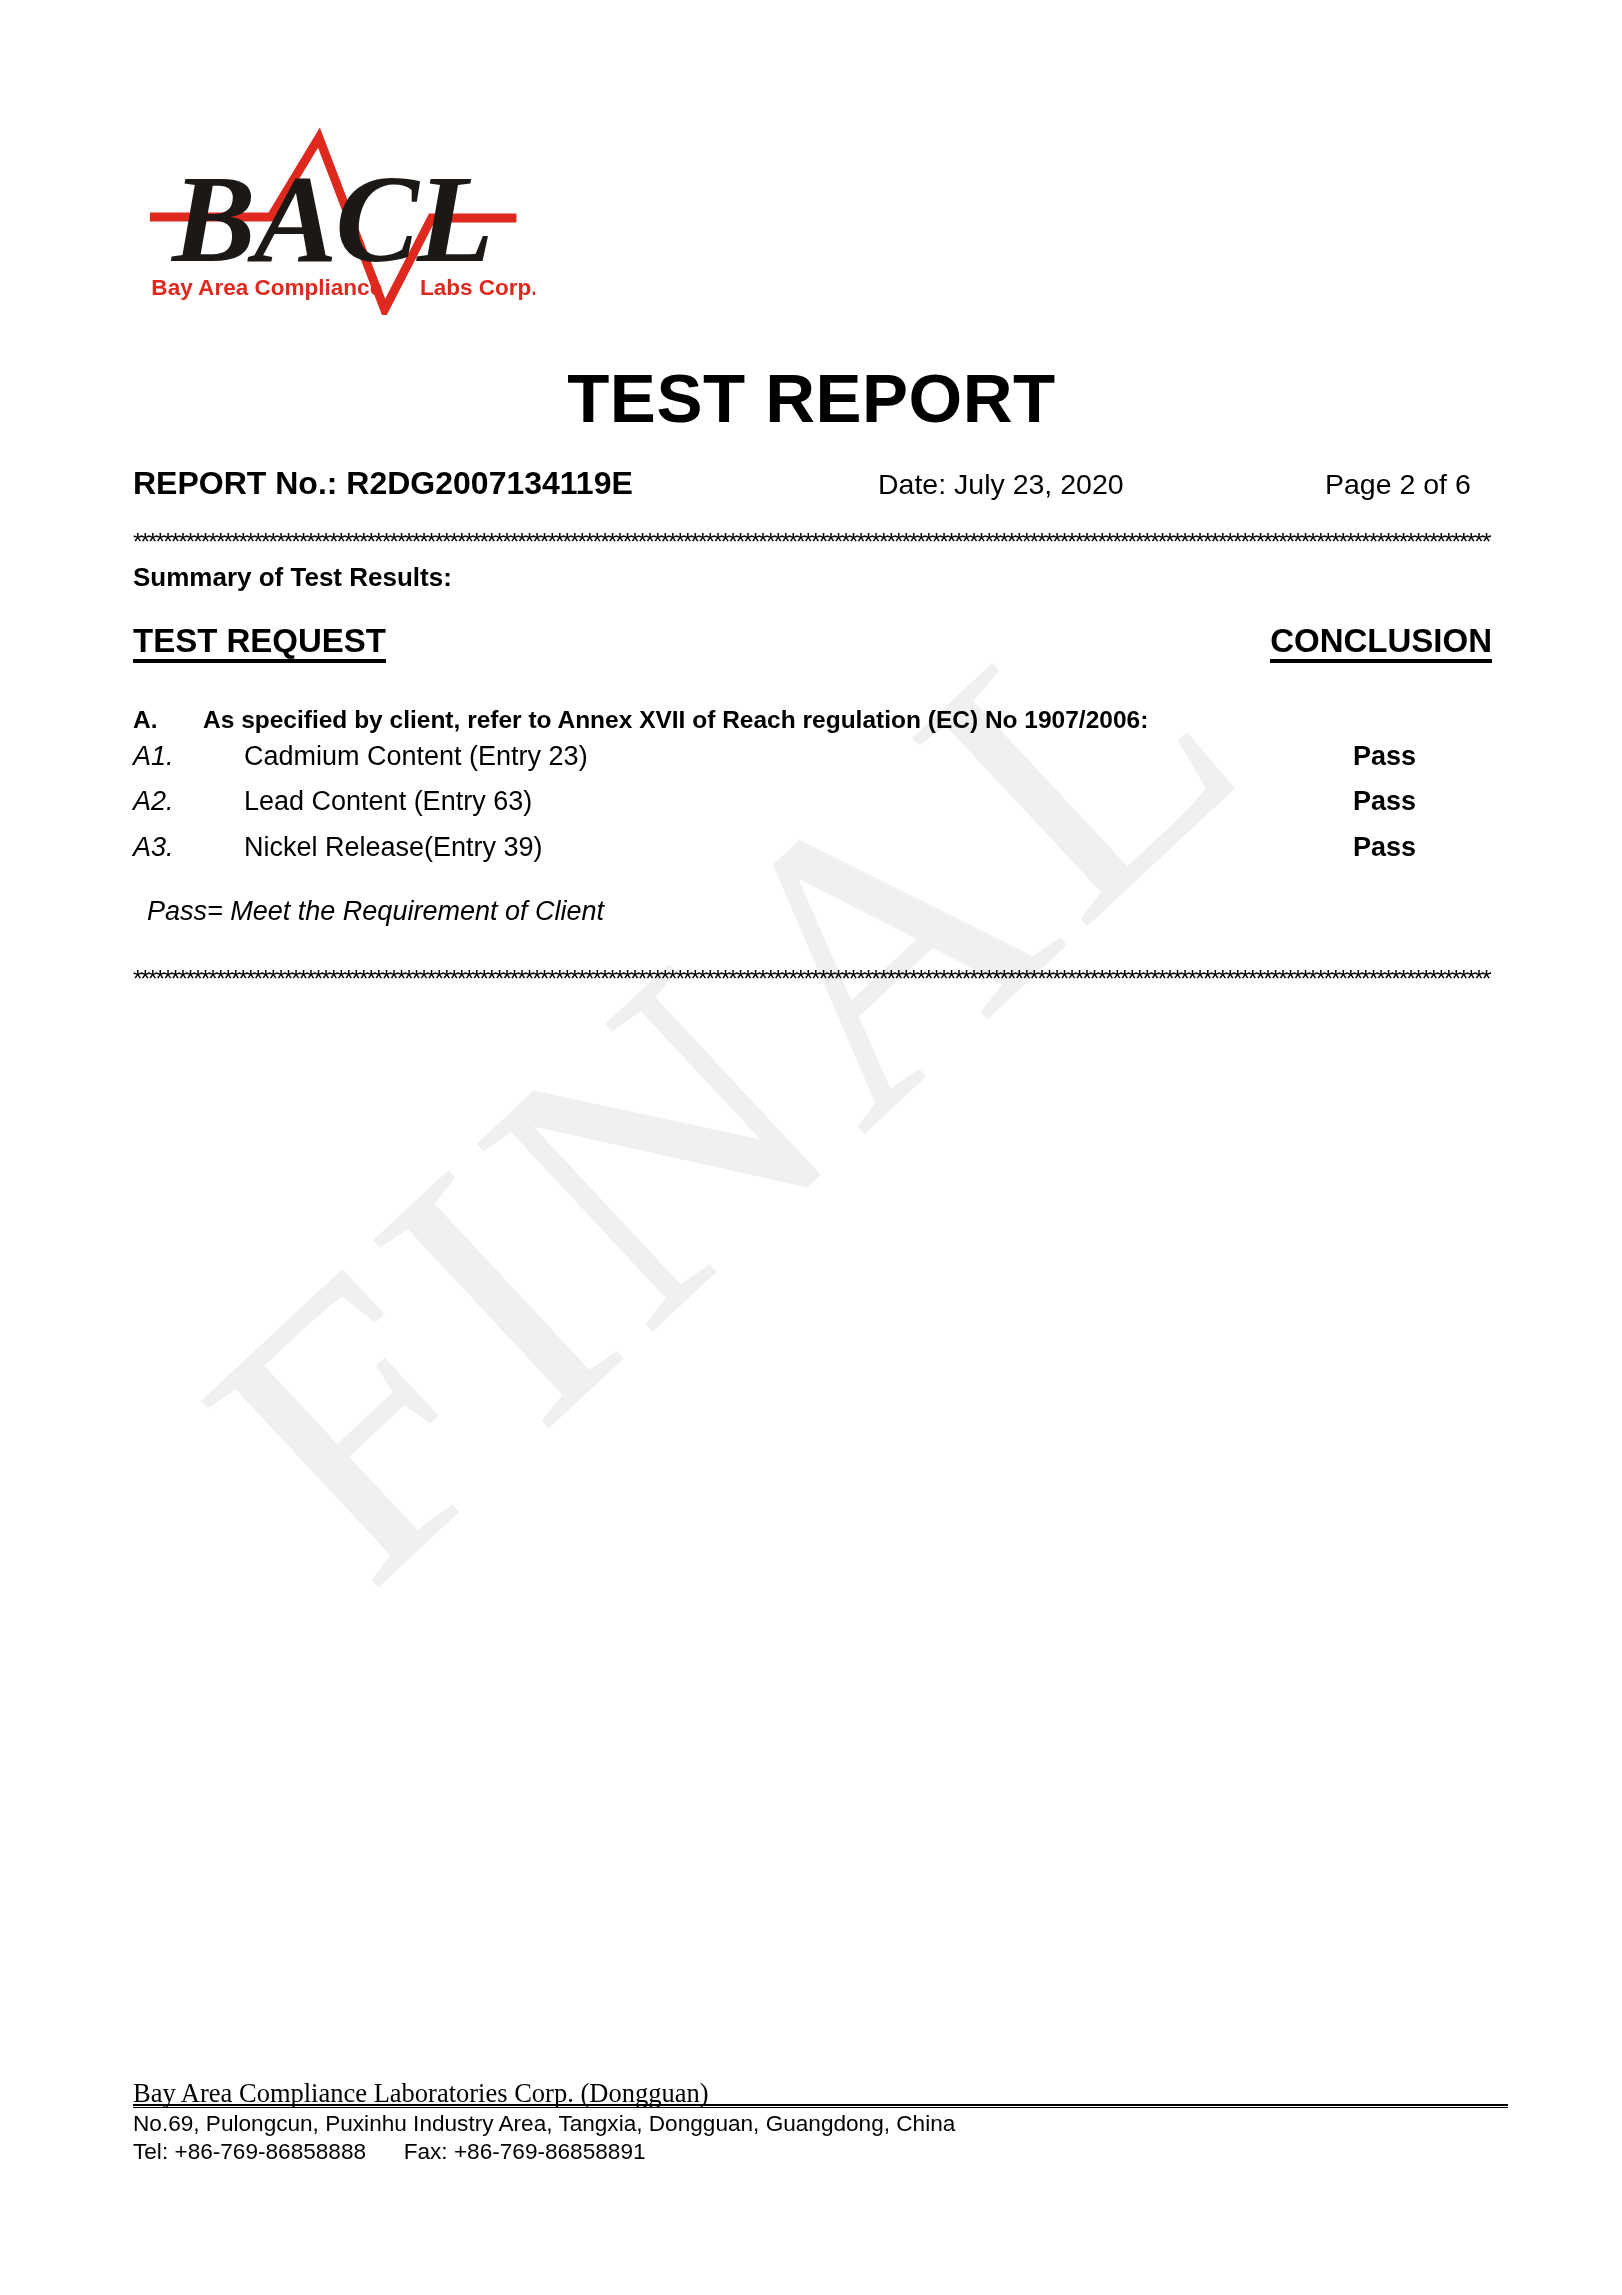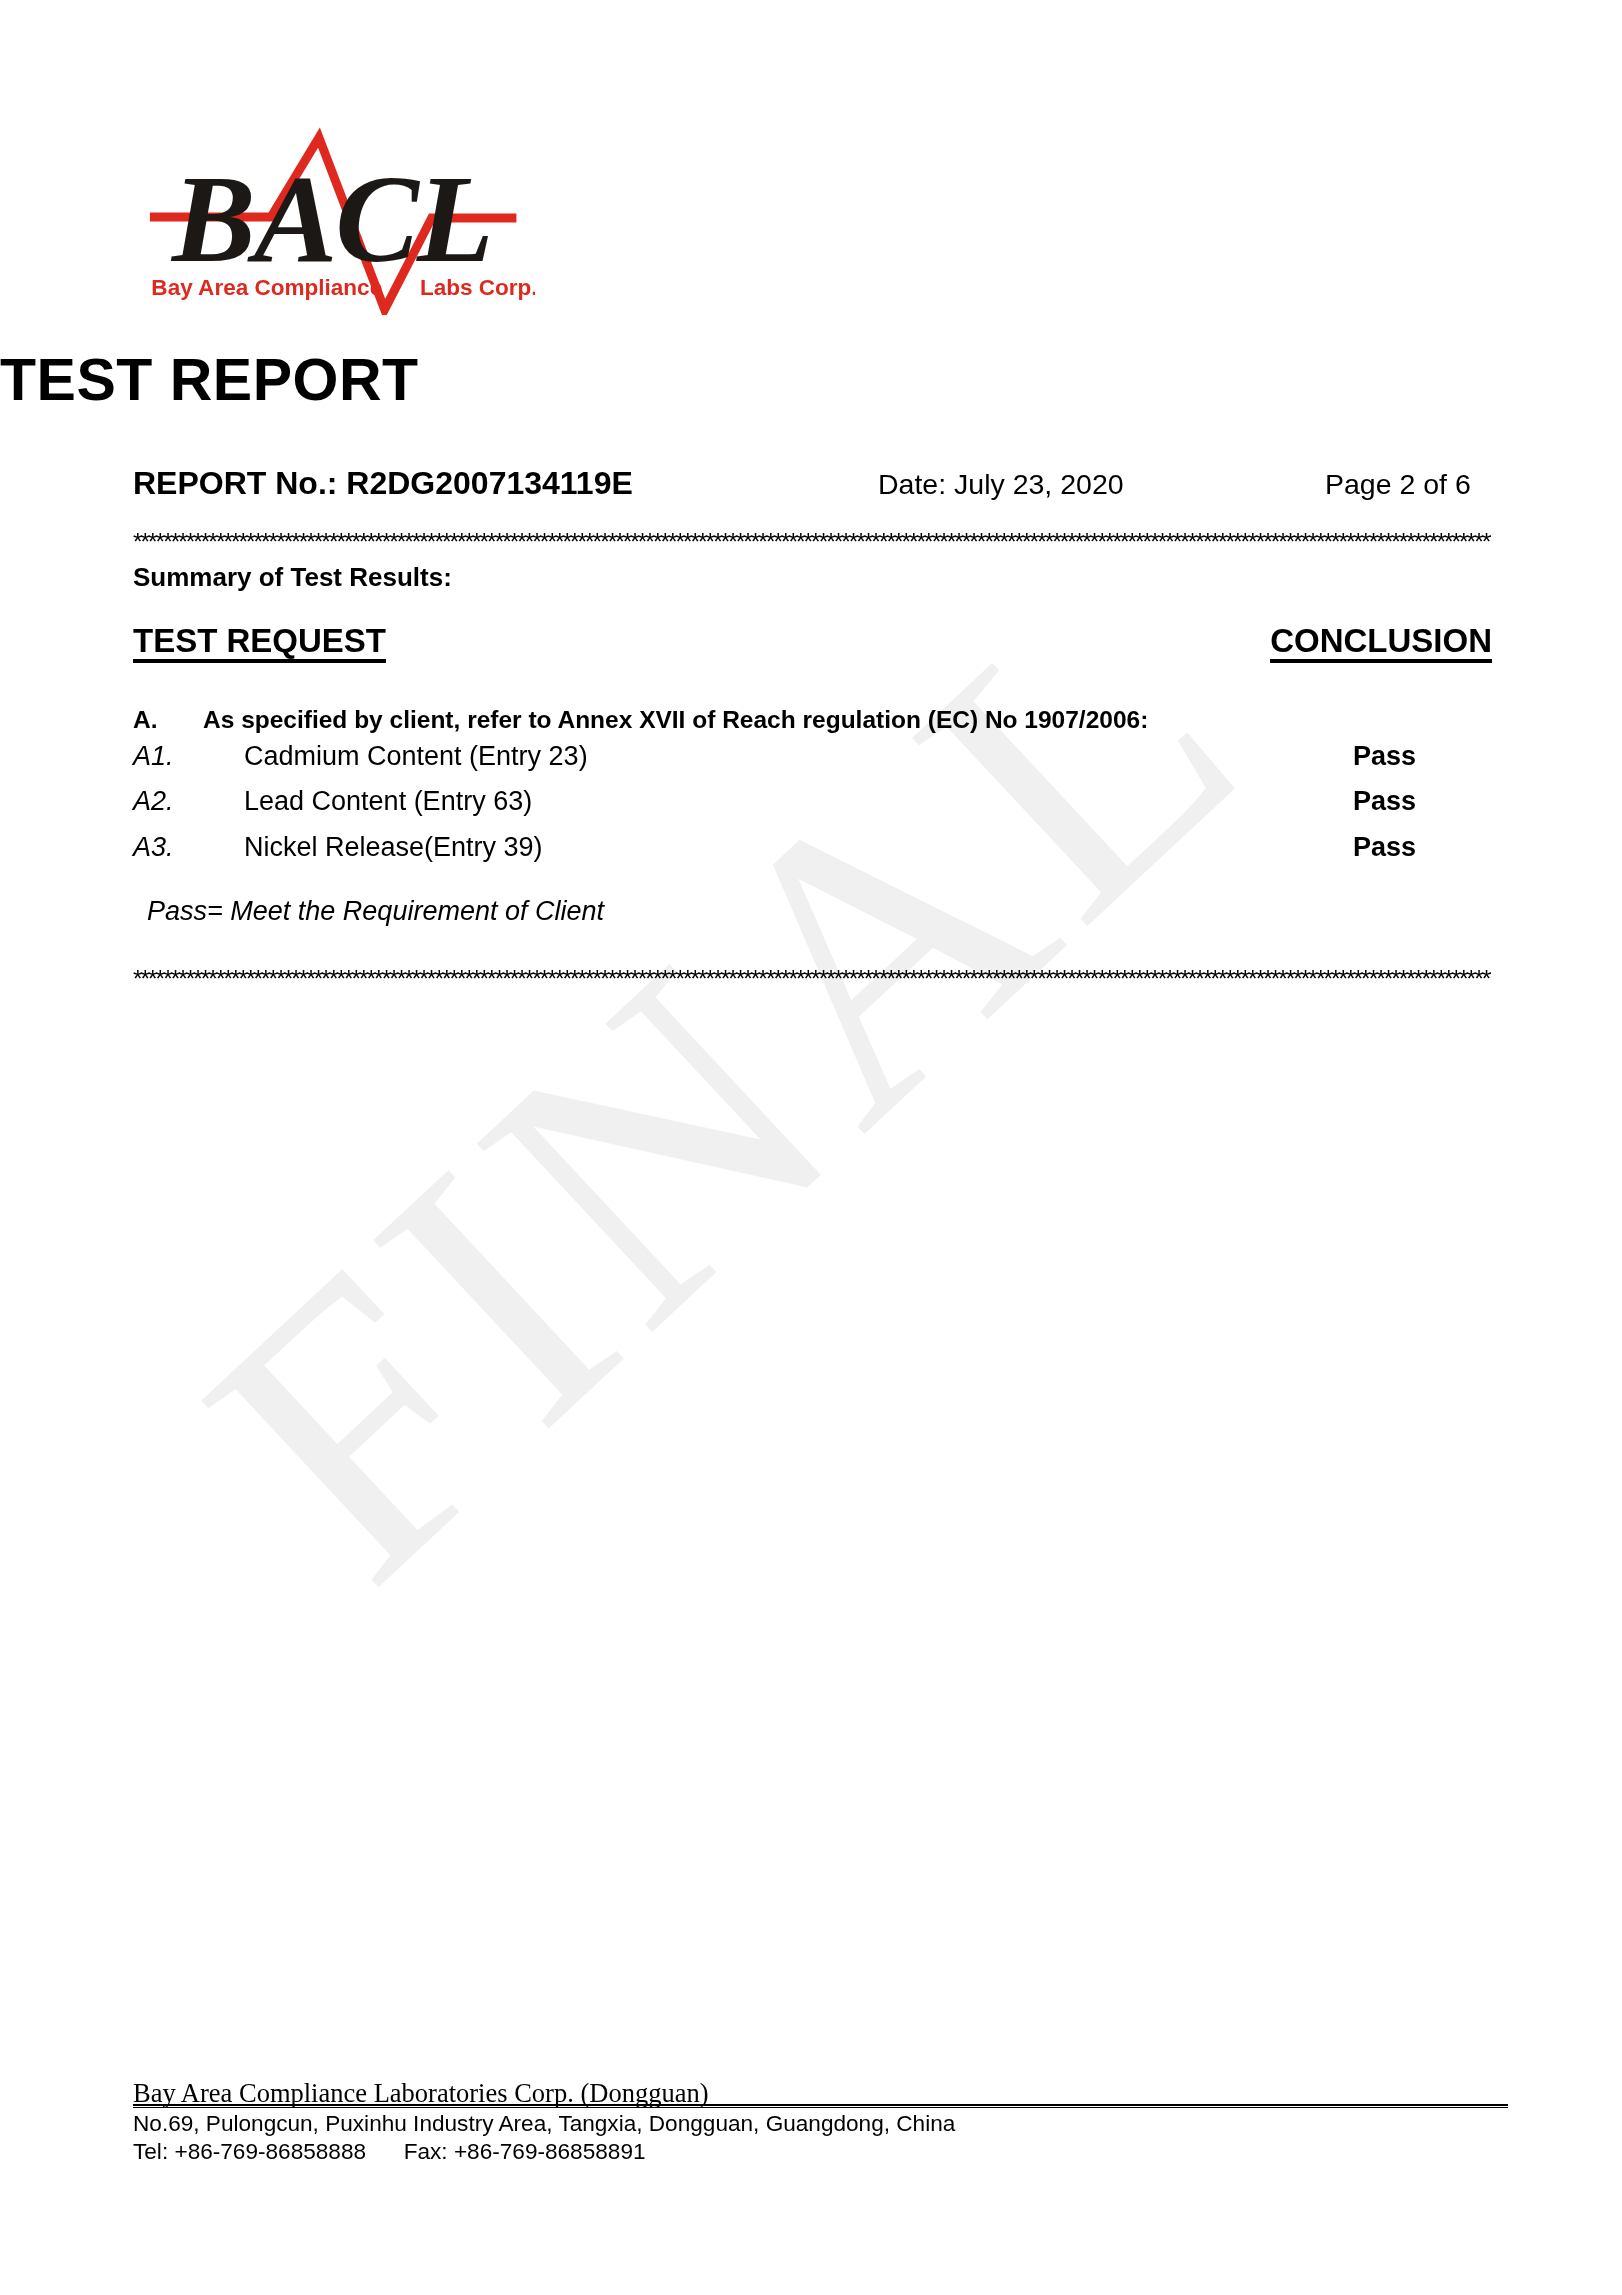--- a/index.html
+++ b/index.html
@@ -31,23 +31,23 @@
     user-select: none;
   }
 
   
   .logo-svg { position: absolute; left: 147px; top: 119px; width: 388px; height: 196px; }
 
   
   .title {
     position: absolute;
     left: 0; right: 0;
-    top: 345px;
-    text-align: left;
-    font-size: 59px;
+    top: 358px;
+    text-align: center;
+    font-size: 69px;
     font-weight: bold;
     letter-spacing: 0.5px;
   }
 
   
   .hdr-report { position: absolute; left: 133px; top: 464px; font-size: 32px; font-weight: bold; }
   .hdr-date   { position: absolute; left: 878px; top: 467px; font-size: 28.5px; }
   .hdr-page   { position: absolute; left: 1325px; top: 467px; font-size: 28.5px; }
 
   

